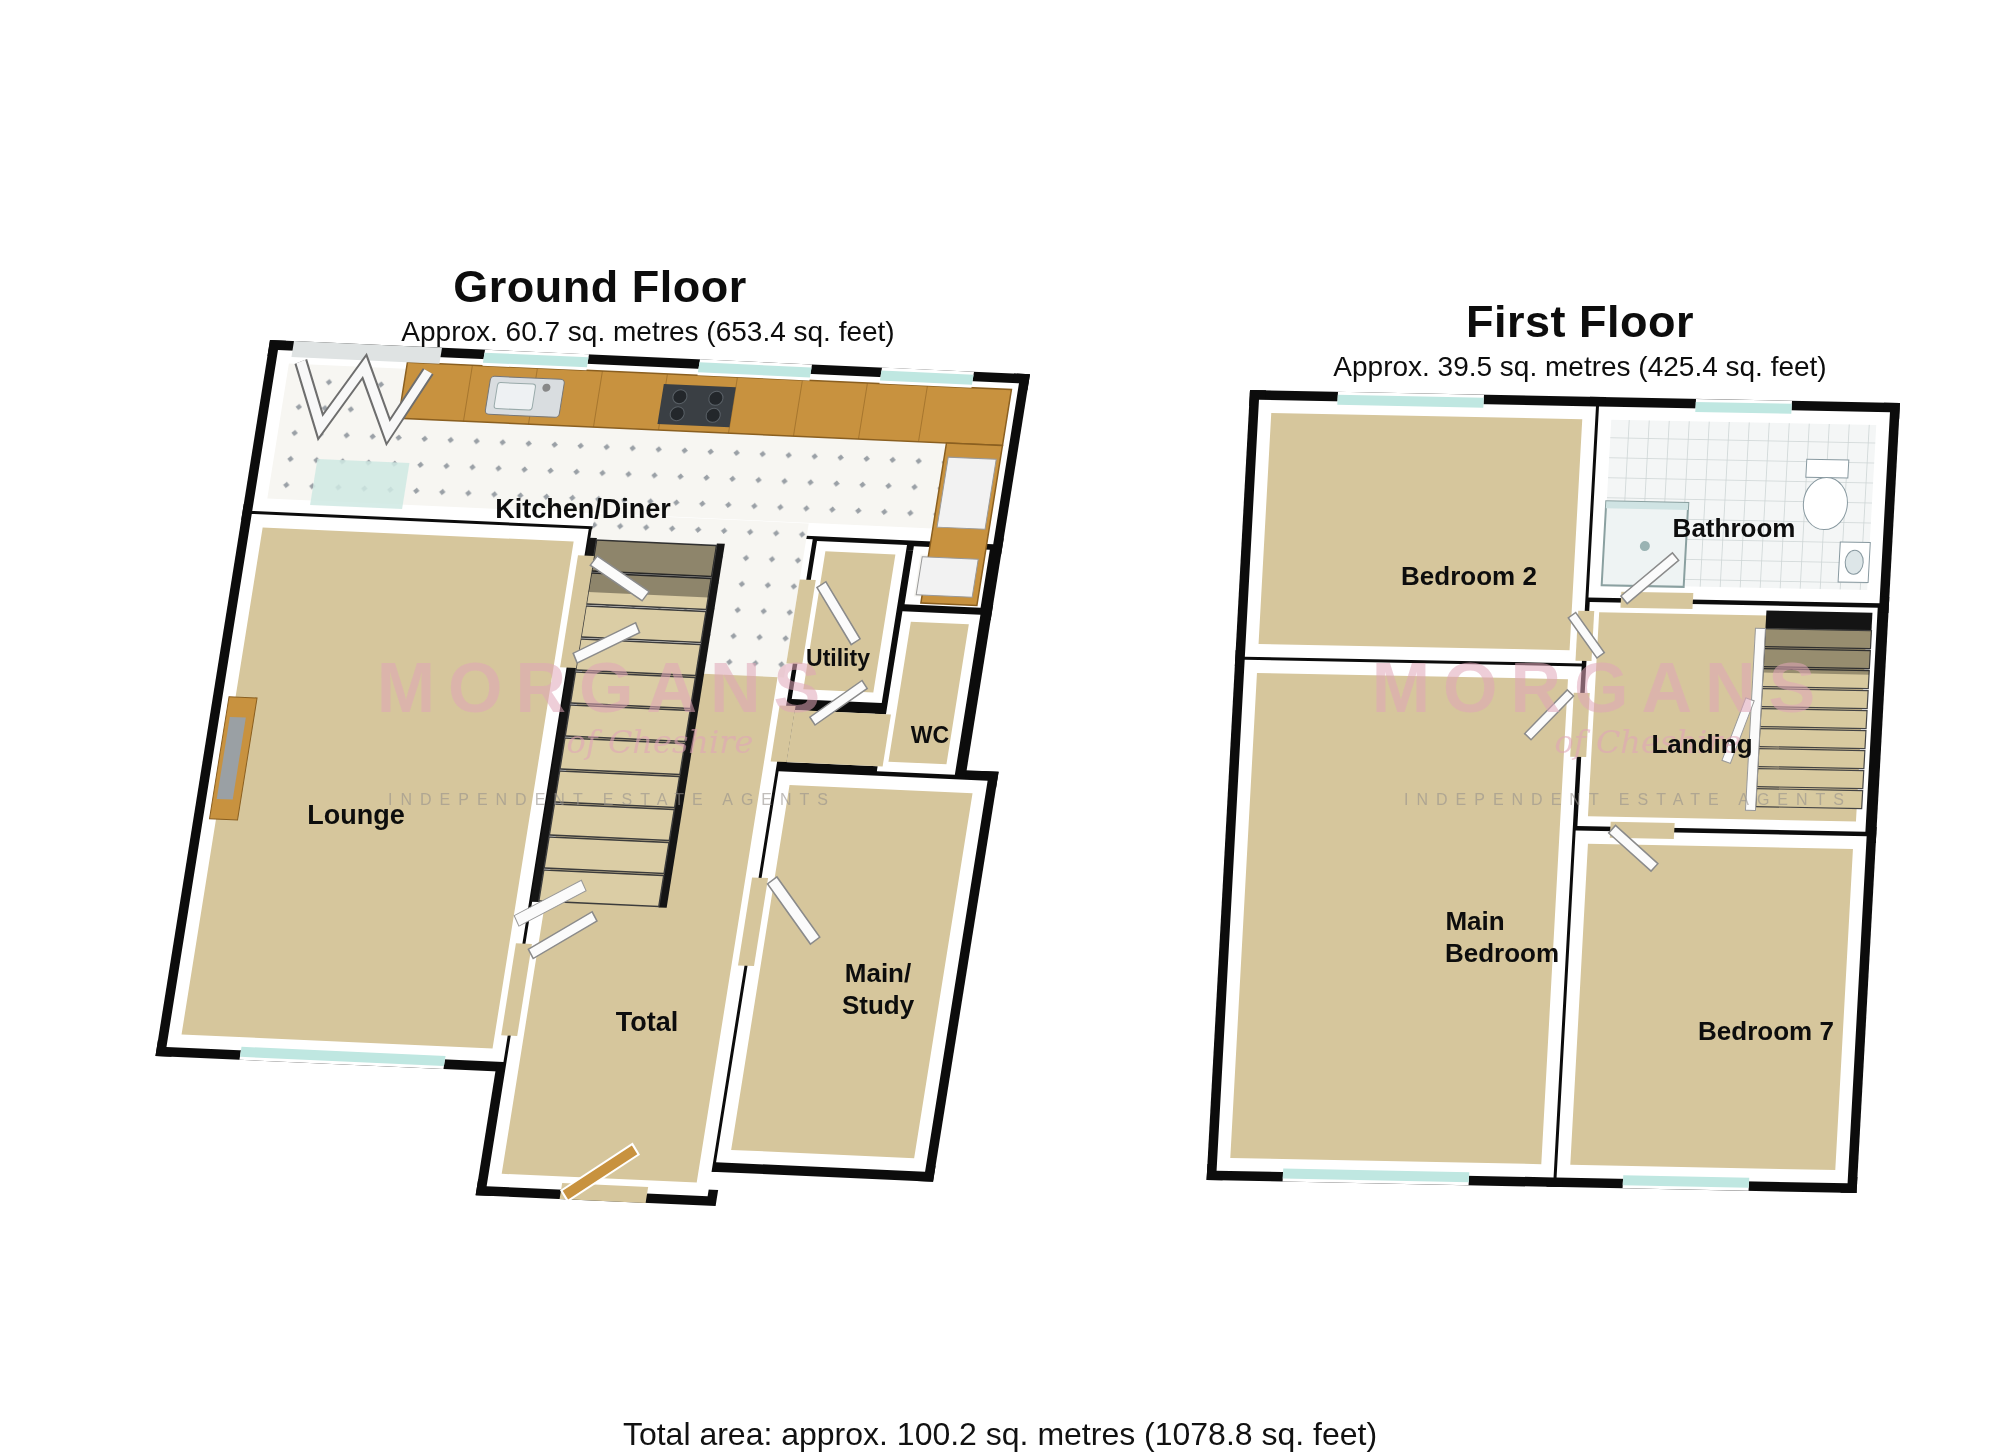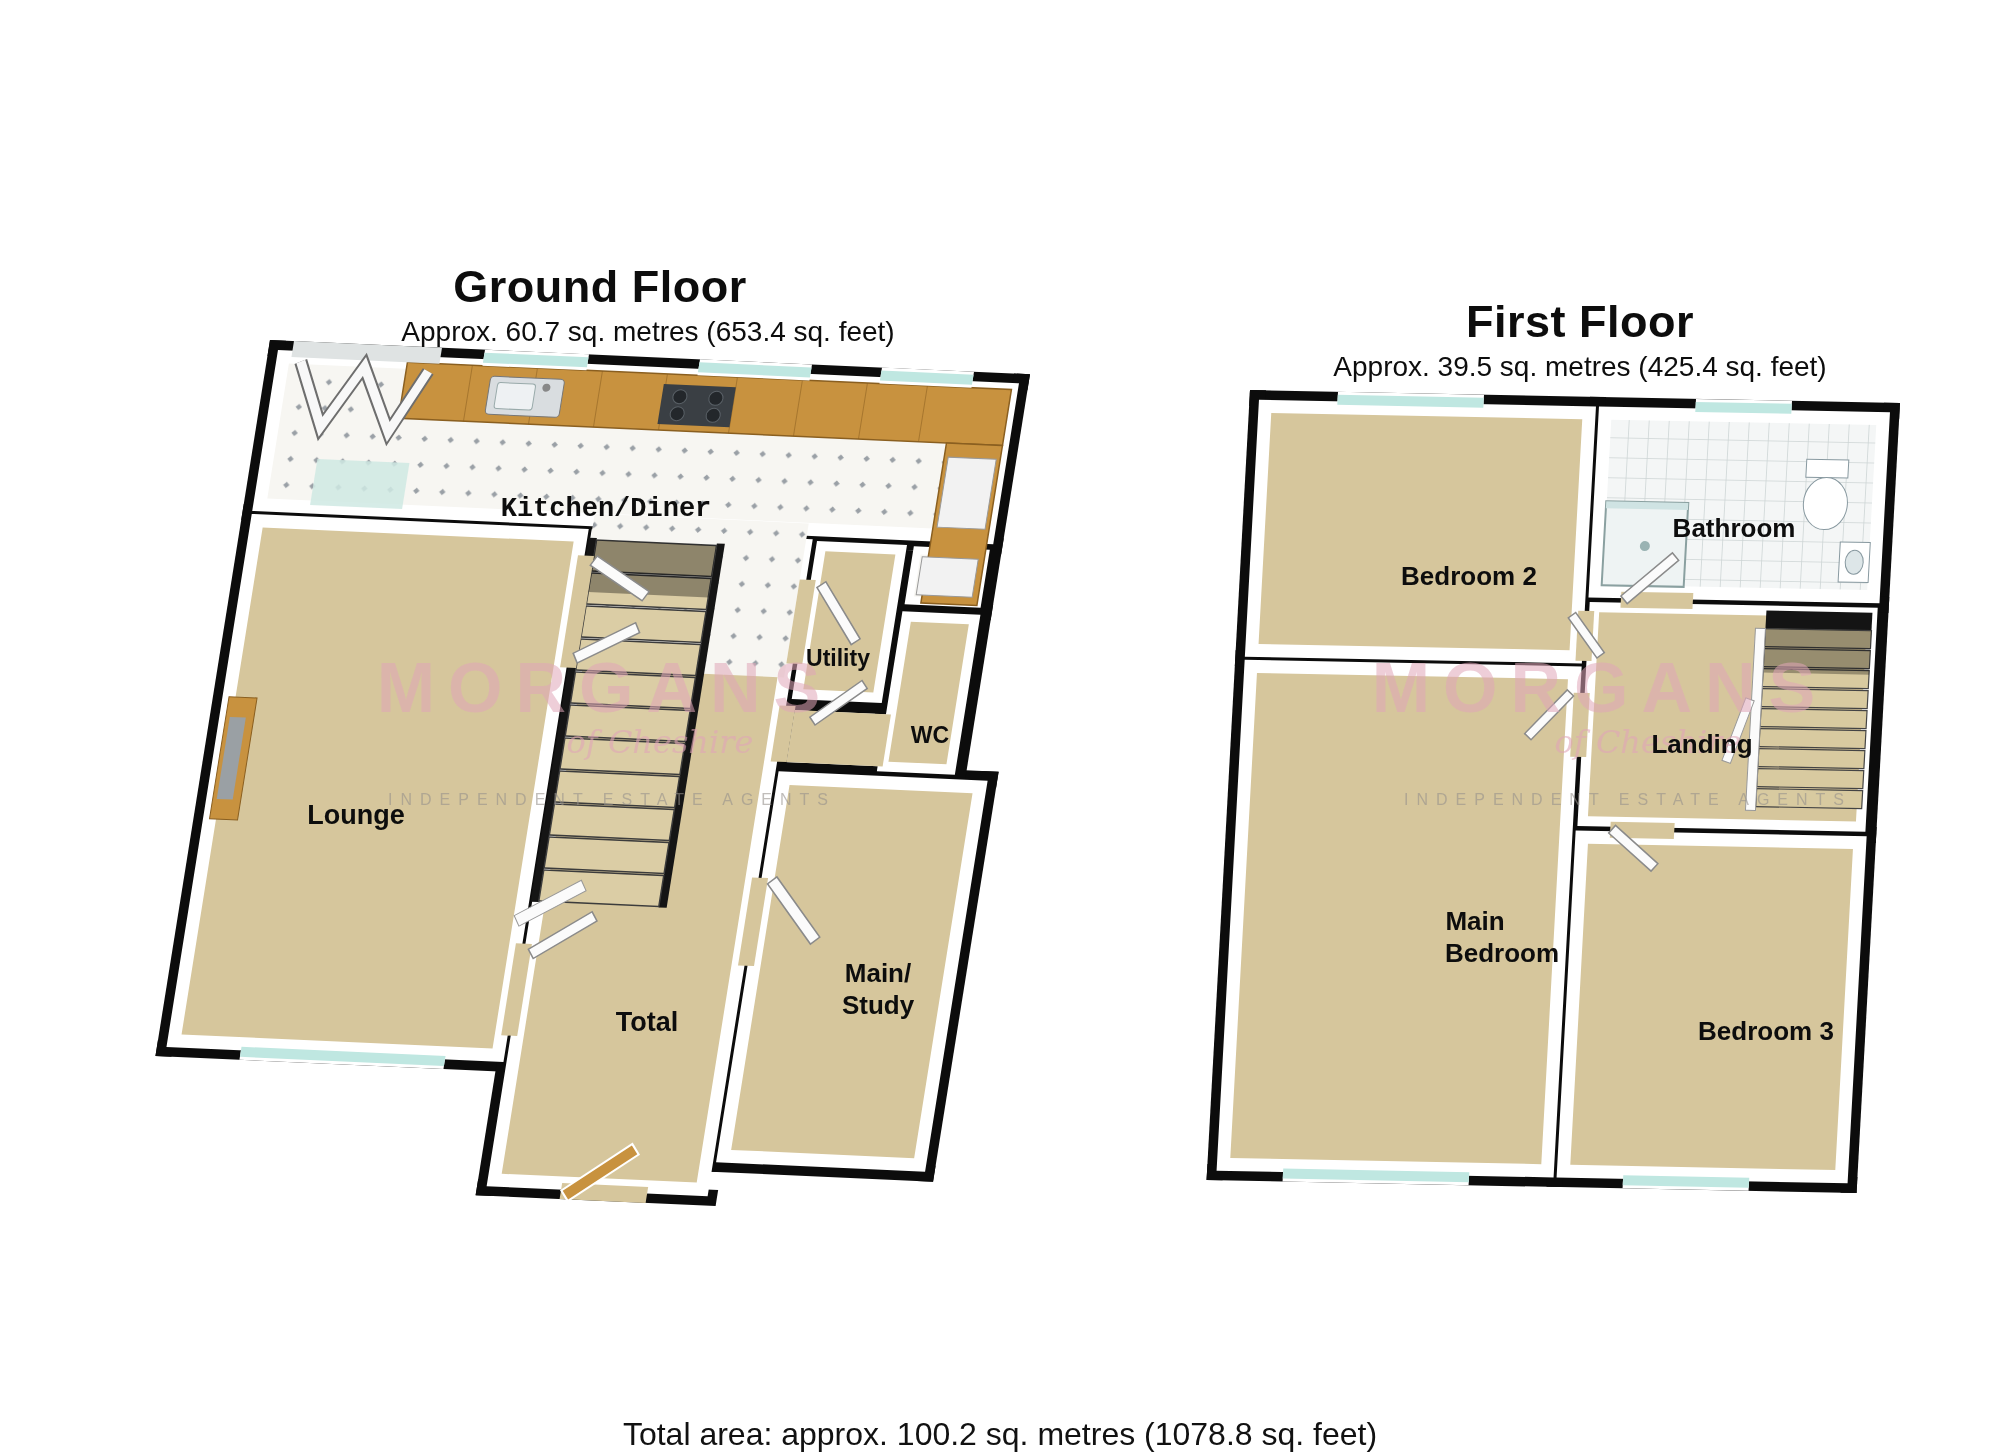--- a/index.html
+++ b/index.html
@@ -270,30 +270,30 @@
   <div class="label wm-tag" style="left:612px;top:800px;">INDEPENDENT ESTATE AGENTS</div>
   <div class="label wm-brand" style="left:1600px;top:688px;">MORGANS</div>
   <div class="label wm-script" style="left:1648px;top:742px;">of Cheshire</div>
   <div class="label wm-tag" style="left:1628px;top:800px;">INDEPENDENT ESTATE AGENTS</div>
 
   <div class="label floor-title" style="left:600px;top:287px;">Ground Floor</div>
   <div class="label floor-subtitle" style="left:600px;top:332px;margin-left:48px;">Approx. 60.7 sq. metres (653.4 sq. feet)</div>
   <div class="label floor-title" style="left:1580px;top:322px;">First Floor</div>
   <div class="label floor-subtitle" style="left:1580px;top:367px;">Approx. 39.5 sq. metres (425.4 sq. feet)</div>
 
-  <div class="label room-label lg" style="left:606px;top:509px;font-family:Liberation Mono, monospace;">Kitchen/Diner</div>
+  <div class="label room-label lg" style="left:583px;top:509px;">Kitchen/Diner</div>
   <div class="label room-label lg" style="left:356px;top:815px;">Lounge</div>
   <div class="label room-label lg" style="left:647px;top:1022px;">Total</div>
   <div class="label room-label sm" style="left:838px;top:658px;">Utility</div>
   <div class="label room-label sm" style="left:930px;top:735px;">WC</div>
   <div class="label room-label" style="left:878px;top:973px;">Main/</div>
   <div class="label room-label" style="left:878px;top:1005px;">Study</div>
 
   <div class="label room-label" style="left:1469px;top:576px;">Bedroom 2</div>
   <div class="label room-label" style="left:1734px;top:528px;">Bathroom</div>
   <div class="label room-label" style="left:1702px;top:744px;">Landing</div>
   <div class="label room-label" style="left:1475px;top:921px;">Main</div>
   <div class="label room-label" style="left:1475px;top:953px;margin-left:27px;">Bedroom</div>
-  <div class="label room-label" style="left:1766px;top:1031px;">Bedroom 3</div>
+  <div class="label room-label" style="left:1766px;top:1031px;">Bedroom 7</div>
 
   <div class="label footer-text" style="left:1000px;top:1434px;">Total area: approx. 100.2 sq. metres (1078.8 sq. feet)</div>
 
 </div>
 
 </body></html>

